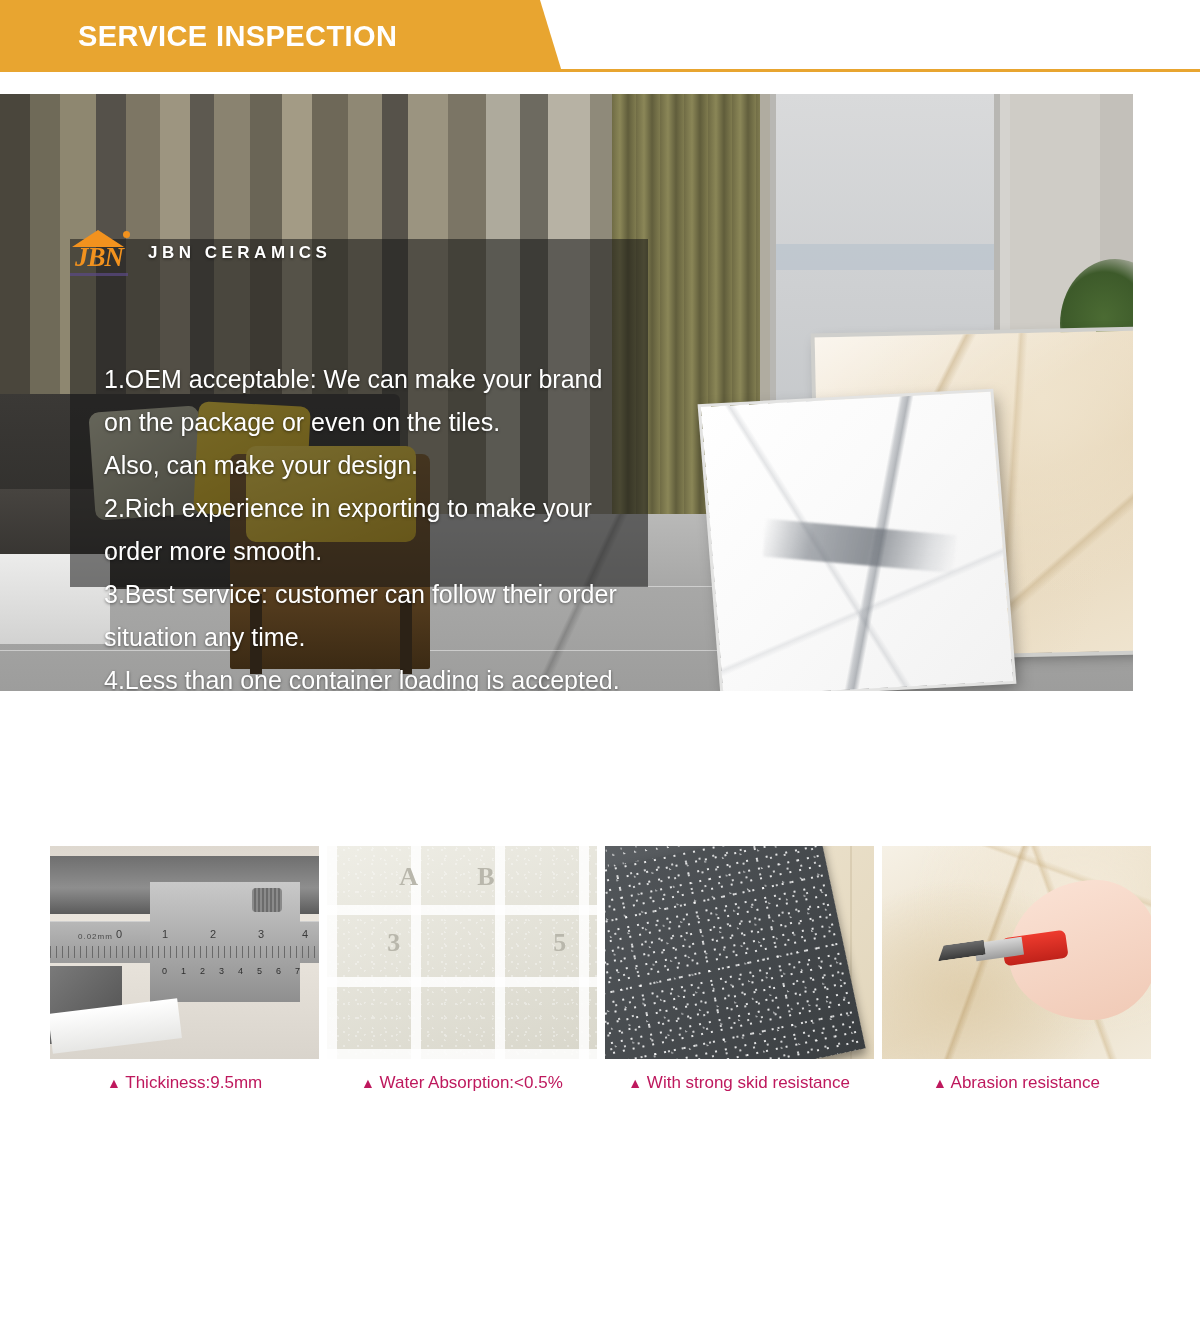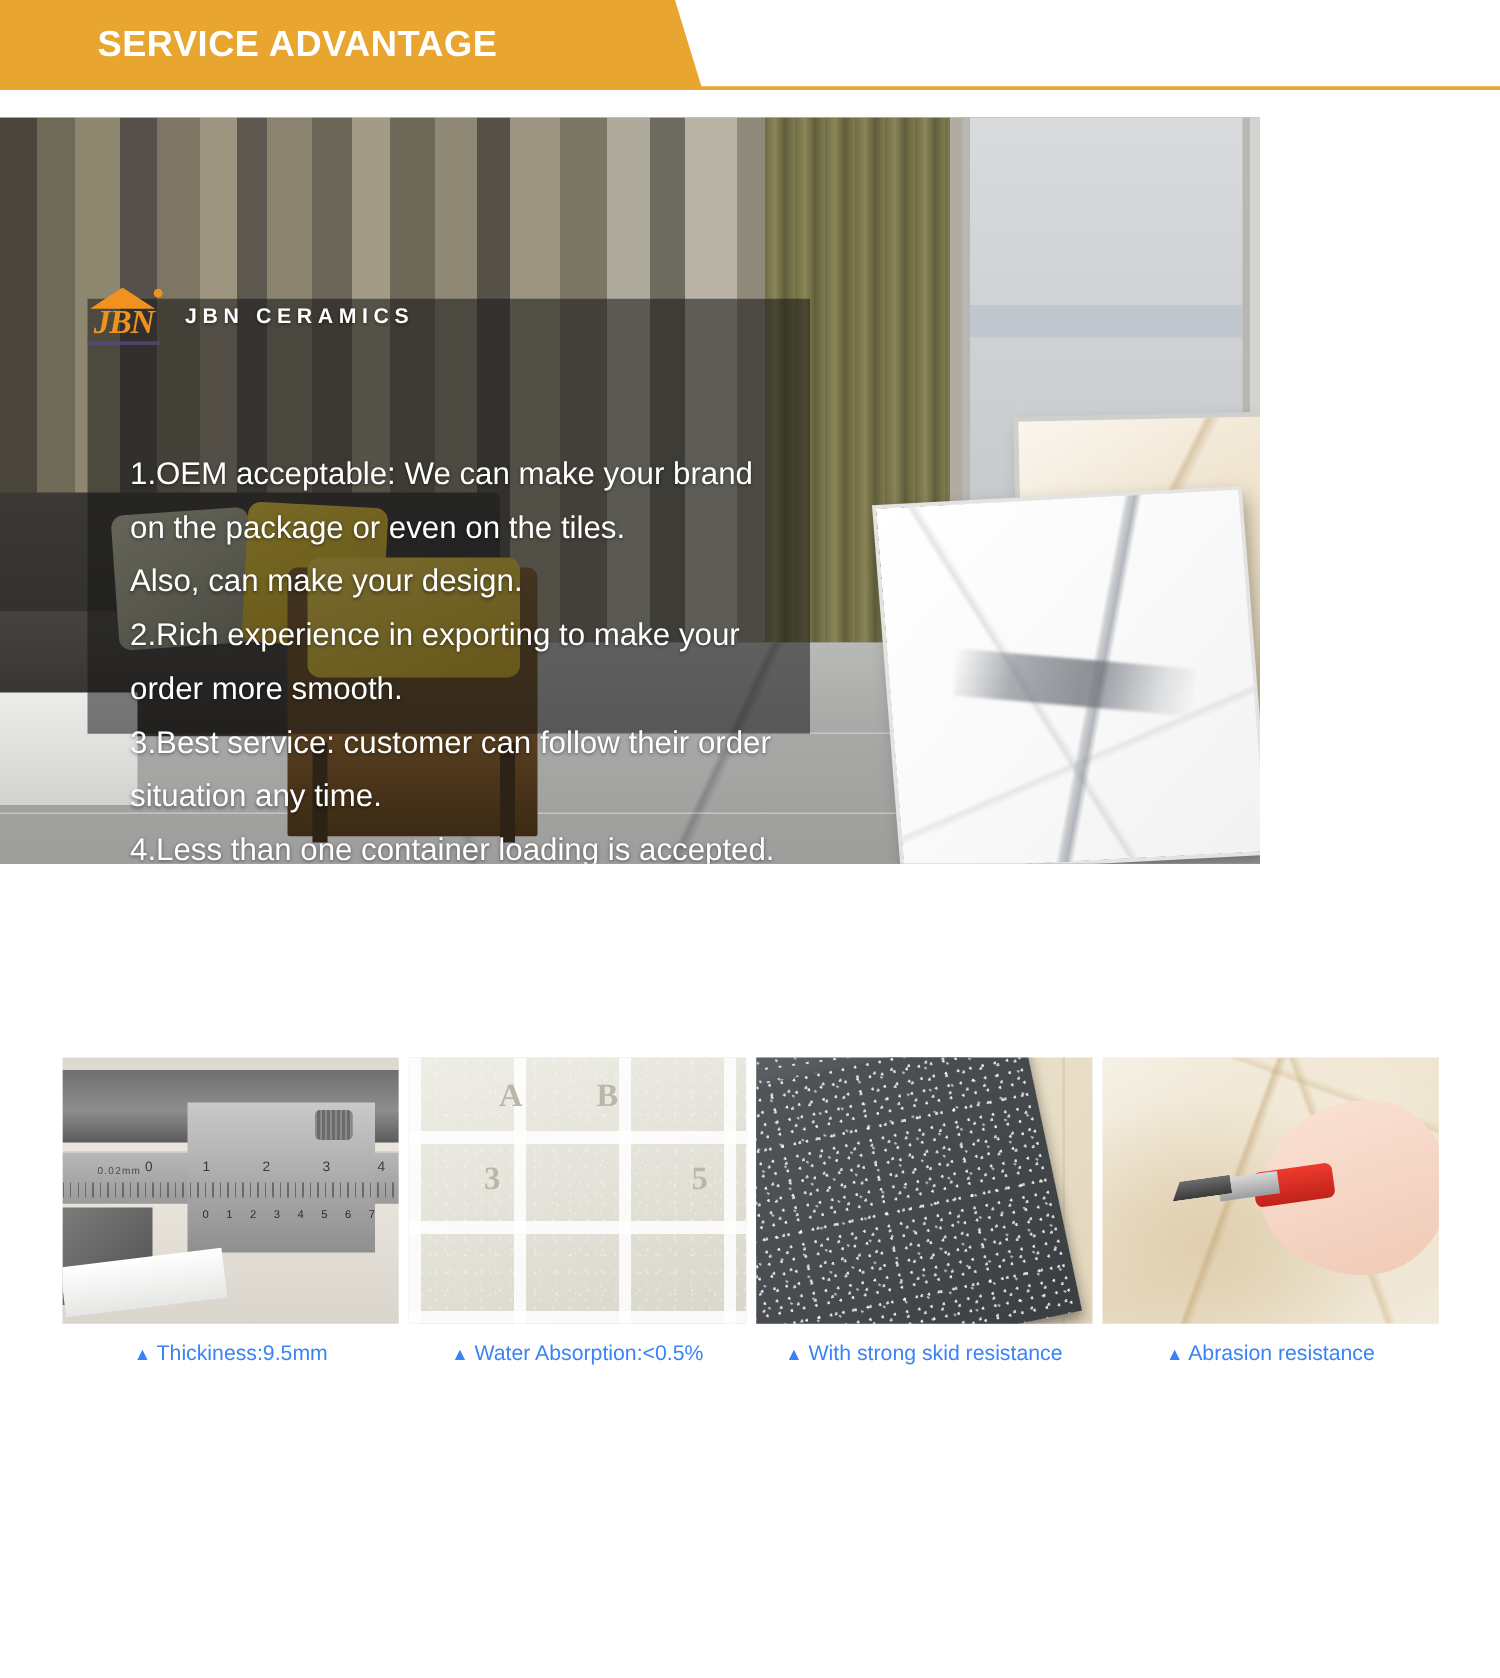--- a/index.html
+++ b/index.html
@@ -33,21 +33,21 @@
   .banner-underline {
     position: absolute;
     left: 0; right: 0;
     height: 3px;
     background: #e8a530;
   }
 
   
   .hero {
     position: relative;
-    width: 1008px;
+    width: 1133px;
     height: 597px;
     overflow: hidden;
     background: #8d8b86;
   }
   
   .hero-wall {
     position: absolute; left:0; top:0; width:1200px; height:420px;
     background:
       linear-gradient(90deg,
         #4a463c 0px, #4a463c 30px,
@@ -242,21 +242,21 @@
     position:absolute; left:50px; top:846px; width:1101px;
     display:grid; grid-template-columns: repeat(4, 1fr); gap: 8px;
   }
   .insp-cell { width: 100%; }
   .insp-photo {
     position:relative; width:100%; height:213px; overflow:hidden;
     background:#cfcfcf;
   }
   .insp-caption {
     margin-top: 14px; text-align:center;
-    color:#3b82f6; font-size:17px; font-family:"Liberation Sans", sans-serif;
+    color:#be185d; font-size:17px; font-family:"Liberation Sans", sans-serif;
     white-space: nowrap;
   }
   .tri { font-size: 14px; }
 
   
   .ph-caliper { background: linear-gradient(180deg,#ded8cf 0%, #ece7df 40%, #d9d4cc 100%); }
   .cal-jaw-top {
     position:absolute; left:0; top:10px; width:100%; height:58px;
     background: linear-gradient(180deg,#6f6f6f,#8e8e8e 55%, #5b5b5b);
   }
@@ -380,21 +380,21 @@
     font-family:"Liberation Sans", sans-serif;
   }
 </style>
 </head>
 <body>
 
 <div class="page">
 
   <div class="banner-wrap">
     <div class="banner" style="clip-path: polygon(0 0, 540px 0, 562px 100%, 0 100%);">
-      <span class="banner-title">SERVICE ADVANTAGE</span>
+      <span class="banner-title">SERVICE INSPECTION</span>
     </div>
     <div class="banner-underline" style="top:69px;"></div>
   </div>
 
   <div class="hero" style="margin-top:22px;">
     <div class="hero-wall"></div>
     <div class="hero-curtain"></div>
     <div class="hero-window"></div>
     <div class="hero-plant"></div>
 

